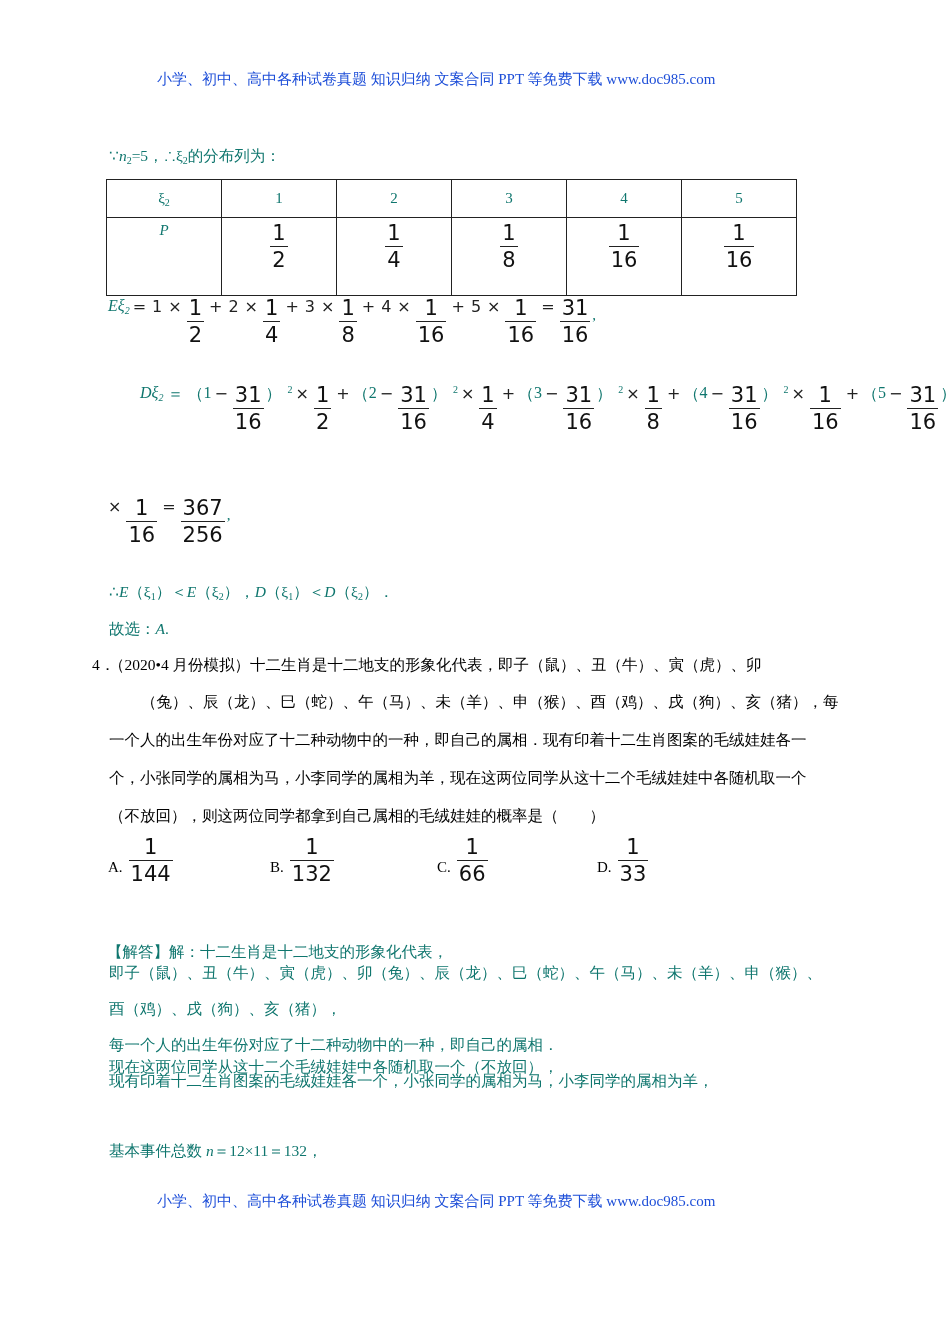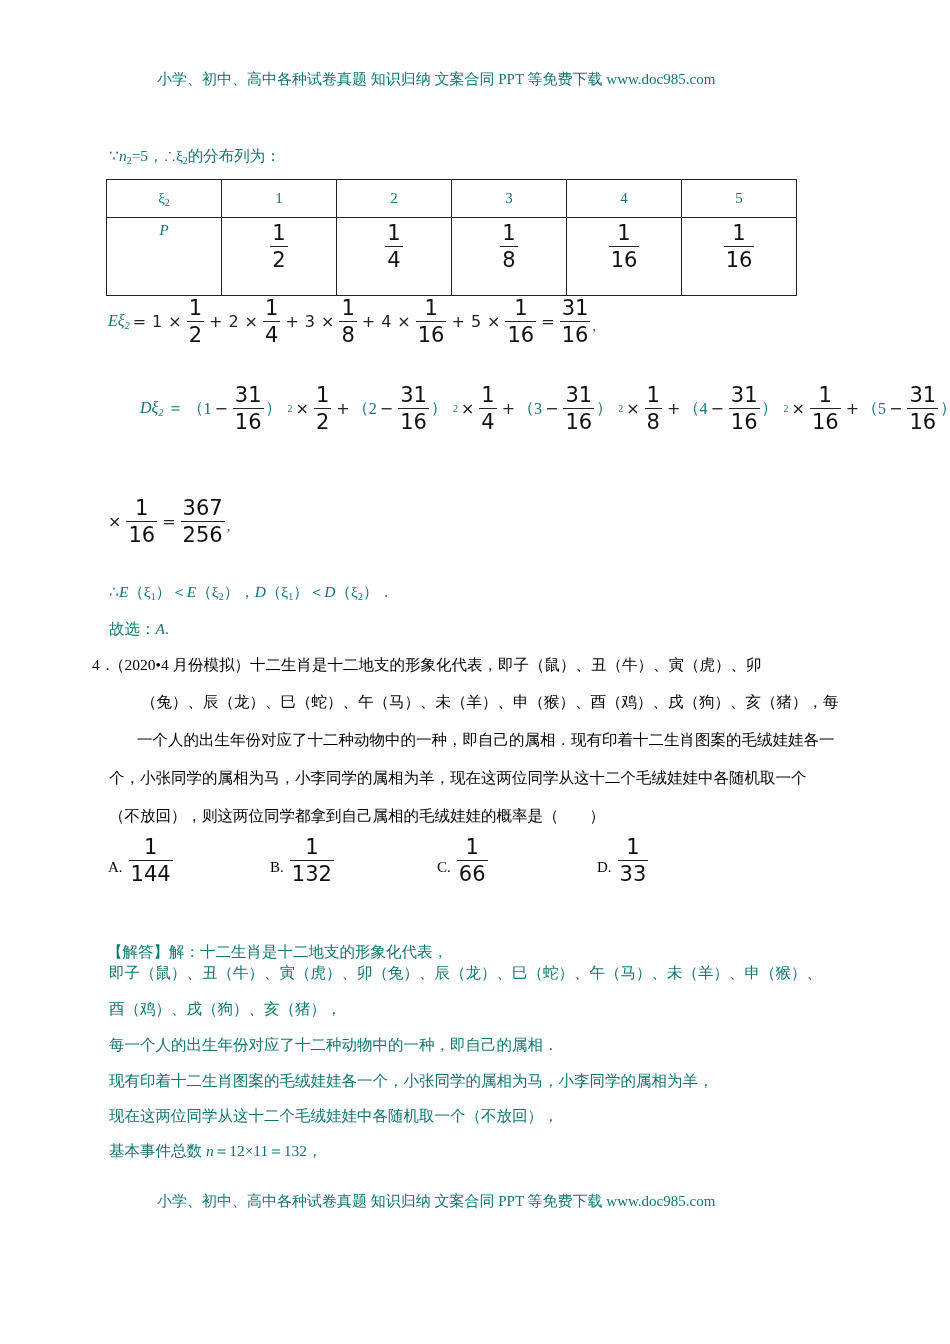--- a/index.html
+++ b/index.html
@@ -1,34 +1,34 @@
 <!DOCTYPE html>
 <html><head>
   <meta charset="utf-8">
   <style>
     html, body { margin: 0; padding: 0; background: #ffffff; }
     body { width: 950px; height: 1344px; position: relative; overflow: hidden;
            font-family: "Liberation Serif", "DejaVu Serif", serif; color: #000; }
     .abs { position: absolute; white-space: nowrap; }
     .red { color: #0f766e; }
-    .hdr { font-size: 15px; color: #0f766e; }
+    .hdr { font-size: 15px; color: #1d4ed8; }
     .txt { font-size: 15.5px; }
     .it { font-style: italic; }
     sub { font-size: 10px; vertical-align: -3px; }
     sup.s2 { font-size: 10px; vertical-align: 6px; margin-left: 6px; }
     
     .frac { display: inline-flex; flex-direction: column; align-items: center;
             vertical-align: middle; font-family: "DejaVu Sans", sans-serif; font-size: 21px;
             line-height: 1.05; color: #111; margin: 0 2px; }
     .frac .num { padding: 0 2px 2px; }
     .frac .bar { align-self: stretch; border-top: 1.3px solid #222; }
     .frac .den { padding: 2px 2px 0; }
     .op { font-family: "DejaVu Sans", sans-serif; font-size: 16px; color: #222; margin: 0 3px; vertical-align: middle; }
     .rop { font-size: 16px; vertical-align: middle; }
-    .eqline { display: flex; align-items: center; }
+    .eqline { display: flex; }
     
     table.dist { position: absolute; left: 106px; top: 179px; border-collapse: collapse; }
     table.dist td { border: 1.5px solid #222; width: 112px; text-align: center; vertical-align: top; }
     table.dist td:first-child { width: 112px; margin-left: 8px; }
     table.dist tr.r1 td { height: 35px; vertical-align: middle; font-size: 15px; }
     table.dist tr.r2 td { height: 72px; padding-top: 4px; }
     .choice { display: inline-flex; align-items: center; }
     .choice .lbl { font-size: 15px; margin-right: 4px; margin-top: 14px; }
   </style>
 </head>
@@ -239,21 +239,21 @@
 <div class="abs txt red" style="left:109px; top:582px;">
   <span>∴</span><span class="it">E</span><span>（ξ</span><sub>1</sub><span>）</span><span>＜</span><span class="it">E</span><span>（ξ</span><sub>2</sub><span>）</span><span>，</span><span class="it">D</span><span>（ξ</span><sub>1</sub><span>）</span><span>＜</span><span class="it">D</span><span>（ξ</span><sub>2</sub><span>）</span><span>．</span>
 </div>
 <div class="abs txt red" style="left:109px; top:619px;">
   <span>故选：</span><span class="it">A</span><span>.</span>
 </div>
 
 <div class="abs txt" style="left:92px; top:655px;">4．</div>
 <div class="abs txt" style="left:109px; top:655px;">（2020•4 月份模拟）十二生肖是十二地支的形象化代表，即子（鼠）、丑（牛）、寅（虎）、卯</div>
 <div class="abs txt" style="left:109px; top:692px;margin-left:32px;">（兔）、辰（龙）、巳（蛇）、午（马）、未（羊）、申（猴）、酉（鸡）、戌（狗）、亥（猪），每</div>
-<div class="abs txt" style="left:109px; top:730px;margin-left:28px;">一个人的出生年份对应了十二种动物中的一种，即自己的属相．现有印着十二生肖图案的毛绒娃娃各一</div>
+<div class="abs txt" style="left:109px; top:730px;">一个人的出生年份对应了十二种动物中的一种，即自己的属相．现有印着十二生肖图案的毛绒娃娃各一</div>
 <div class="abs txt" style="left:109px; top:768px;">个，小张同学的属相为马，小李同学的属相为羊，现在这两位同学从这十二个毛绒娃娃中各随机取一个</div>
 <div class="abs txt" style="left:109px; top:806px;">（不放回），则这两位同学都拿到自己属相的毛绒娃娃的概率是（　　）</div>
 
 <div class="abs choice" style="left:108px; top:836px;">
   <span class="lbl">A.</span>
   <span class="frac">
       <span class="num">1</span>
       <span class="bar"></span>
       <span class="den">144</span>
     </span>
@@ -283,18 +283,18 @@
     </span>
 </div>
 
 <div class="abs txt red" style="left:107px; top:927px;margin-top:15px;">
   <span>【解答】</span><span>解：十二生肖是十二地支的形象化代表，</span>
 </div>
 <div class="abs txt red" style="left:109px; top:963px;">即子（鼠）、丑（牛）、寅（虎）、卯（兔）、辰（龙）、巳（蛇）、午（马）、未（羊）、申（猴）、</div>
 <div class="abs txt red" style="left:109px; top:999px;">酉（鸡）、戌（狗）、亥（猪），</div>
 <div class="abs txt red" style="left:109px; top:1035px;">每一个人的出生年份对应了十二种动物中的一种，即自己的属相．</div>
 <div class="abs txt red" style="left:109px; top:1071px;">现有印着十二生肖图案的毛绒娃娃各一个，小张同学的属相为马，小李同学的属相为羊，</div>
-<div class="abs txt red" style="left:109px; top:1106px;">现在这两位同学从这十二个毛绒娃娃中各随机取一个（不放回），</div>
+<div class="abs txt red" style="left:109px; top:1057px;">现在这两位同学从这十二个毛绒娃娃中各随机取一个（不放回），</div>
 <div class="abs txt red" style="left:109px; top:1141px;">
   <span>基本事件总数 </span><span class="it">n</span><span>＝12×11＝132，</span>
 </div>
 
 <div class="abs hdr" style="left:157px; top:1192px;">小学、初中、高中各种试卷真题 知识归纳 文案合同 PPT 等免费下载   www.doc985.com</div>
 
 </body></html>

